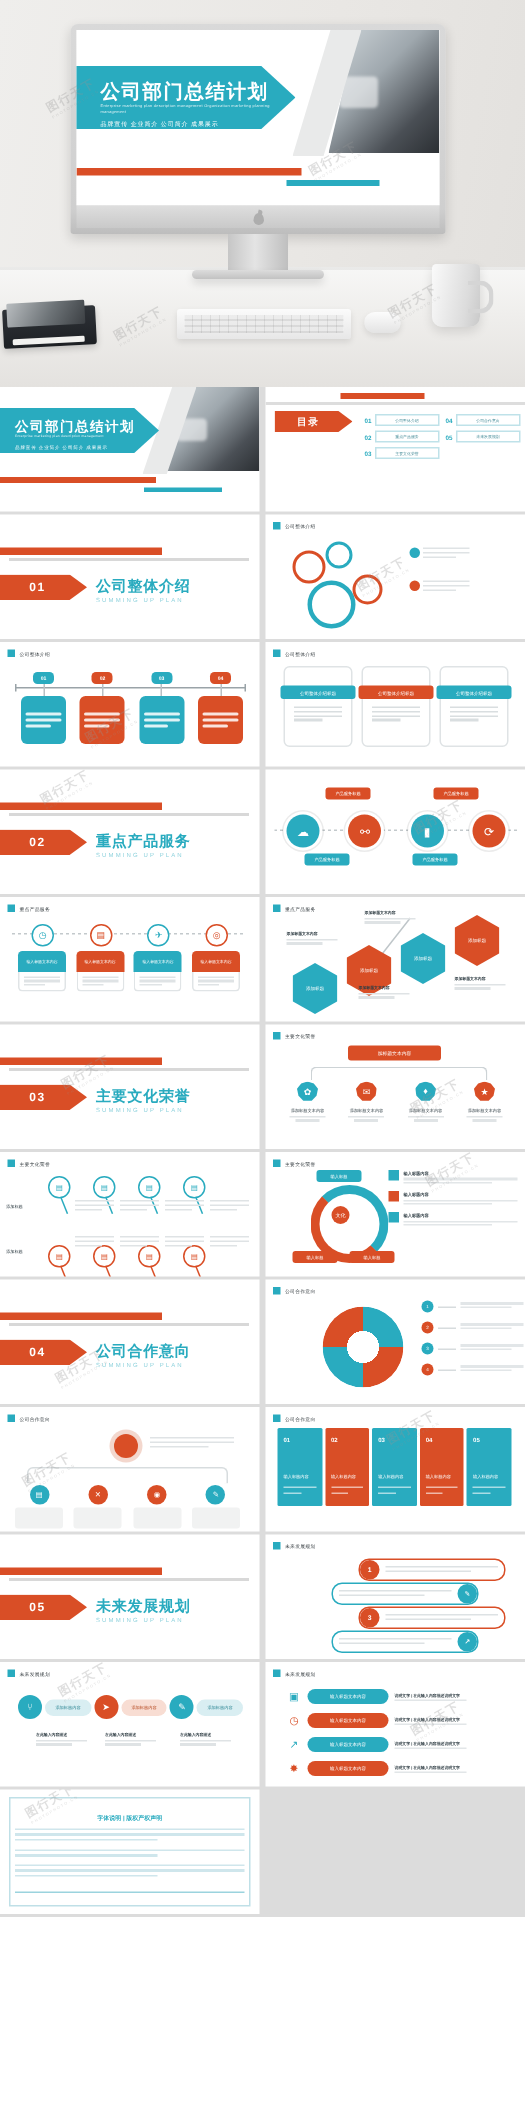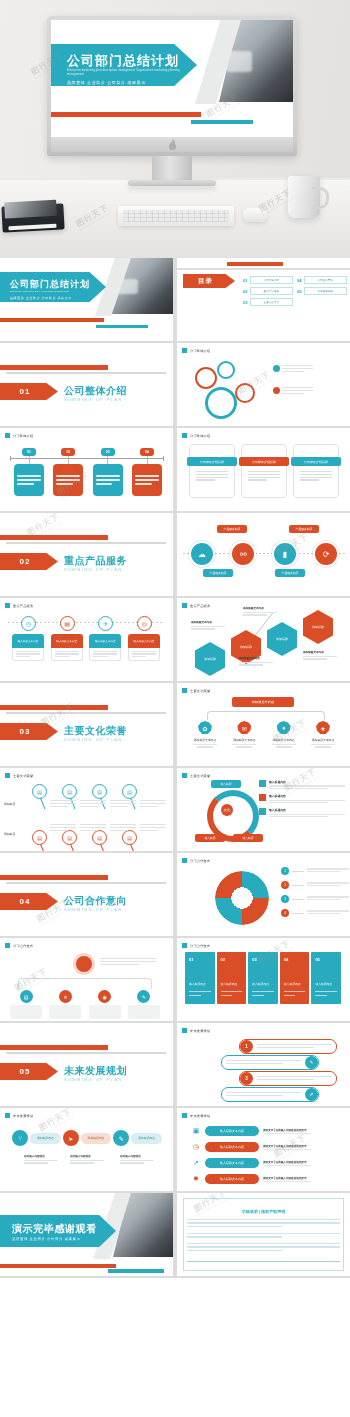--- a/index.html
+++ b/index.html
@@ -926,29 +926,20 @@
       <span class="ic" style="color:#d94e26;">✸</span>
       <span class="pl" style="background:#d94e26;">输入标题文本内容</span>
       <span class="tx">
           <b>说明文字 | 在此输入内容描述说明文字</b>
           <i></i>
         </span>
     </div>
     <div class="wm" style="left:96px;top:32px;">图行天下<small>PHOTOPHOTO.CN</small></div>
   </div>
 
-  <div class="slide">
-    <div class="fin-photo"></div>
-    <div class="fin-diag"></div>
-    <div class="fin-arrow"></div>
-    <div class="fin-t">演示完毕感谢观看</div>
-    <div class="fin-s">品牌宣传  企业简介  公司简介  成果展示</div>
-    <div class="fin-bo"></div>
-    <div class="fin-bt"></div>
-  </div>
 
   <div class="slide">
     <div class="cr-box"></div>
     <div class="cr-t">字体说明 | 版权产权声明</div>
     <div class="cr-p" style="top:26px;">
         <i></i>
         <i></i>
         <i class="sh"></i>
       </div>
     <div class="cr-p" style="top:40px;">

